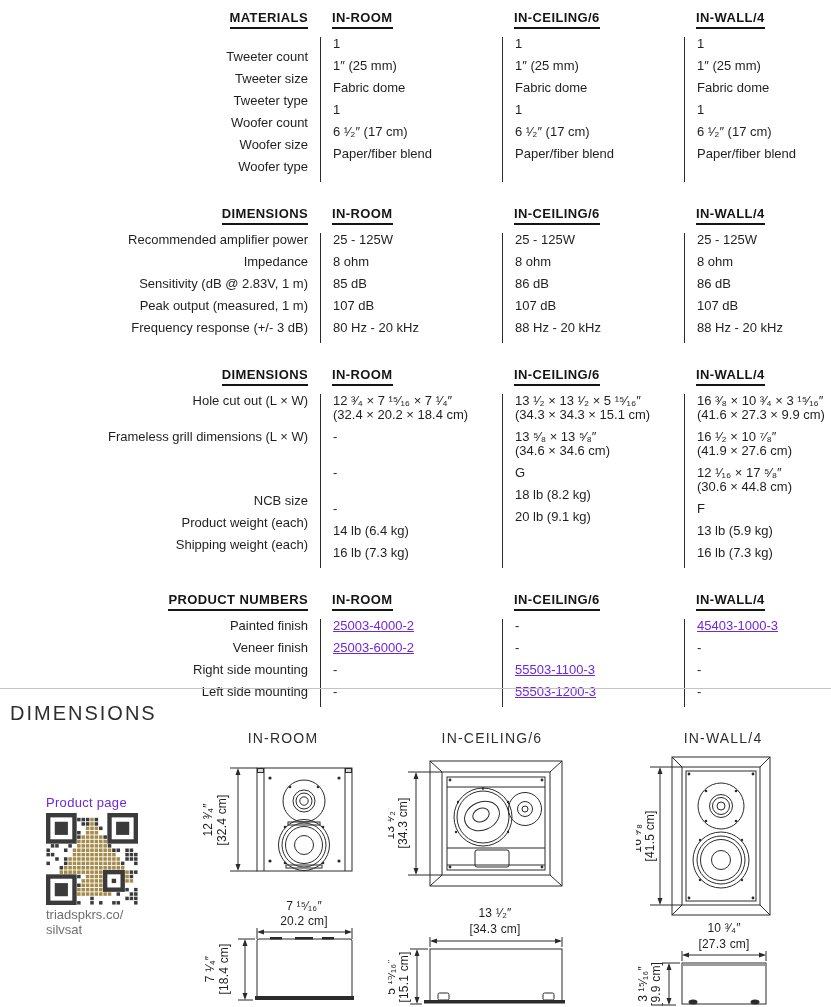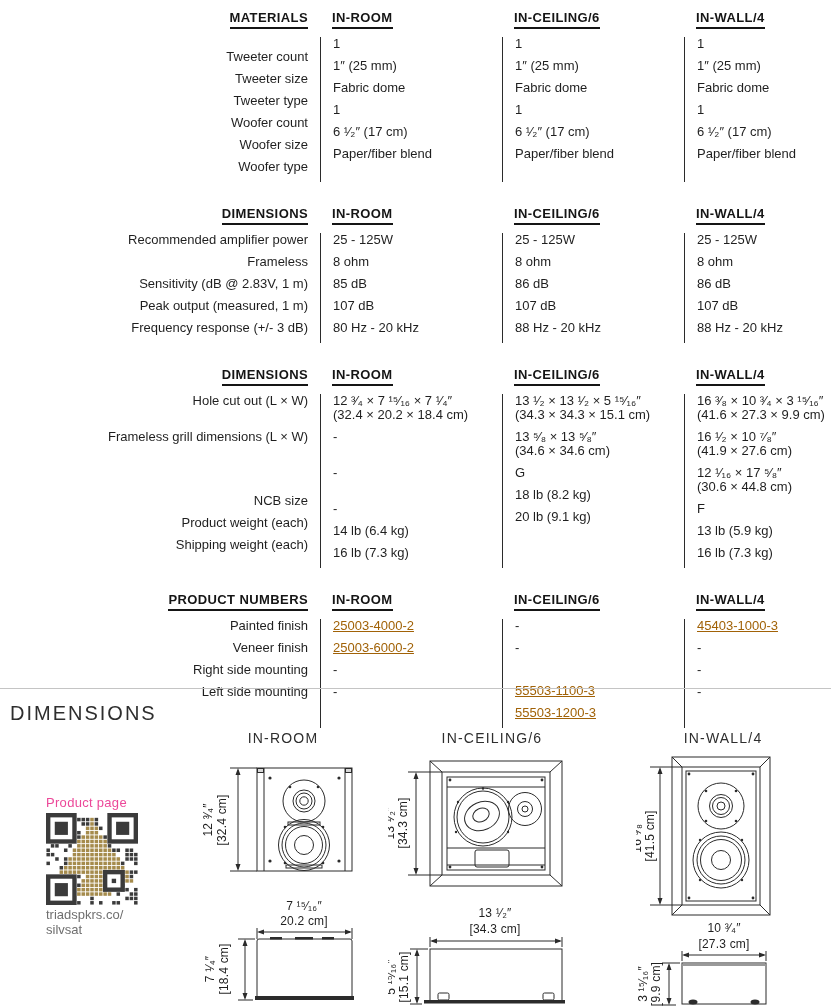--- a/index.html
+++ b/index.html
@@ -10,29 +10,29 @@
   .spec-section{margin-bottom:22px;}
   .row{display:grid;grid-template-columns:320px 182px 182px 1fr;}
   .c0{text-align:right;padding-right:12px;}
   .cv{padding-left:12px;}
   .ruled{border-left:1px solid #2b2b2b;}
   .hdr-row{margin-bottom:8px;}
   .sec-title,.col-title{display:inline-block;font-weight:bold;font-size:13px;letter-spacing:.4px;
         color:#151515;border-bottom:2px solid #151515;padding-bottom:2px;}
   .cell{font-size:13px;line-height:14px;color:#1f1f1f;}
   .vline{white-space:nowrap;}
-  .pn-link{display:block;color:#a16207;text-decoration:underline;cursor:pointer;white-space:nowrap;}
+  .pn-link{display:block;color:#6d28d9;text-decoration:underline;cursor:pointer;white-space:nowrap;}
   
   .dims{position:absolute;left:0;top:688px;width:831px;height:319px;border-top:1px solid #c4c4c4;}
   .dims-title{position:absolute;left:10px;top:13px;margin:0;font-size:20px;font-weight:400;
         letter-spacing:2px;color:#2e2e2e;}
   .draw-title{position:absolute;top:41px;width:140px;text-align:center;font-size:14px;
         letter-spacing:1.2px;color:#2e2e2e;}
   .t0{left:213px;} .t1{left:422px;} .t2{left:653px;}
-  .qr-caption{position:absolute;left:46px;top:106px;font-size:13px;color:#ec4899;letter-spacing:.3px;}
+  .qr-caption{position:absolute;left:46px;top:106px;font-size:13px;color:#6d28d9;letter-spacing:.3px;}
   .qr{position:absolute;left:46px;top:124px;width:92px;height:92px;}
   .qr-url{position:absolute;left:46px;top:218px;font-size:13px;line-height:15px;color:#6f6f6f;}
   .drw{position:absolute;}
   .d1{left:200px;top:67px;} .d2{left:388px;top:65px;} .d3{left:636px;top:62px;}
   .d4{left:200px;top:205px;} .d5{left:388px;top:212px;} .d6{left:636px;top:227px;}
   .ln line,.ln rect,.ln circle,.ln ellipse{stroke:#2b2b2b;fill:none;stroke-width:1;}
   .fl{fill:#2b2b2b;stroke:none;}
   .gfill{fill:#d8d8d8;stroke:#2b2b2b;stroke-width:1;}
   .gray{fill:#9a9a9a;stroke:none;}
   text.dim{font-family:"Liberation Sans",sans-serif;font-size:12px;fill:#1f1f1f;letter-spacing:.2px;}
@@ -124,21 +124,21 @@
       <div class="spec-section">
         <div class="row hdr-row">
           <div class="c0"><span class="sec-title">DIMENSIONS</span></div>
           <div class="cv"><span class="col-title">IN-ROOM</span></div>
           <div class="cv"><span class="col-title">IN-CEILING/6</span></div>
           <div class="cv"><span class="col-title">IN-WALL/4</span></div>
         </div>
         <div class="row body-row">
           <div class="c0">
             <div class="cell lbl" style="height: 22px;">Recommended amplifier power</div>
-            <div class="cell lbl" style="height: 22px;">Frameless</div>
+            <div class="cell lbl" style="height: 22px;">Impedance</div>
             <div class="cell lbl" style="height: 22px;">Sensitivity (dB @ 2.83V, 1 m)</div>
             <div class="cell lbl" style="height: 22px;">Peak output (measured, 1 m)</div>
             <div class="cell lbl" style="height: 22px;">Frequency response (+/- 3 dB)</div>
           </div>
           <div class="cv ruled">
             <div class="cell val" style="height: 22px;">
               <div class="vline">25 - 125W</div>
             </div>
             <div class="cell val" style="height: 22px;">
               <div class="vline">8 ohm</div>
@@ -297,21 +297,21 @@
               <div class="vline">-</div>
             </div>
           </div>
           <div class="cv ruled">
             <div class="cell val" style="height: 22px;">
               <div class="vline">-</div>
             </div>
             <div class="cell val" style="height: 22px;">
               <div class="vline">-</div>
             </div>
-            <div class="cell val" style="height: 22px; margin-top: 21px;">
+            <div class="cell val" style="height: 22px;">
               <a class="pn-link">55503-1100-3</a>
             </div>
             <div class="cell val" style="height: 22px;">
               <a class="pn-link">55503-1200-3</a>
             </div>
           </div>
           <div class="cv ruled">
             <div class="cell val" style="height: 22px;">
               <a class="pn-link">45403-1000-3</a>
             </div>

